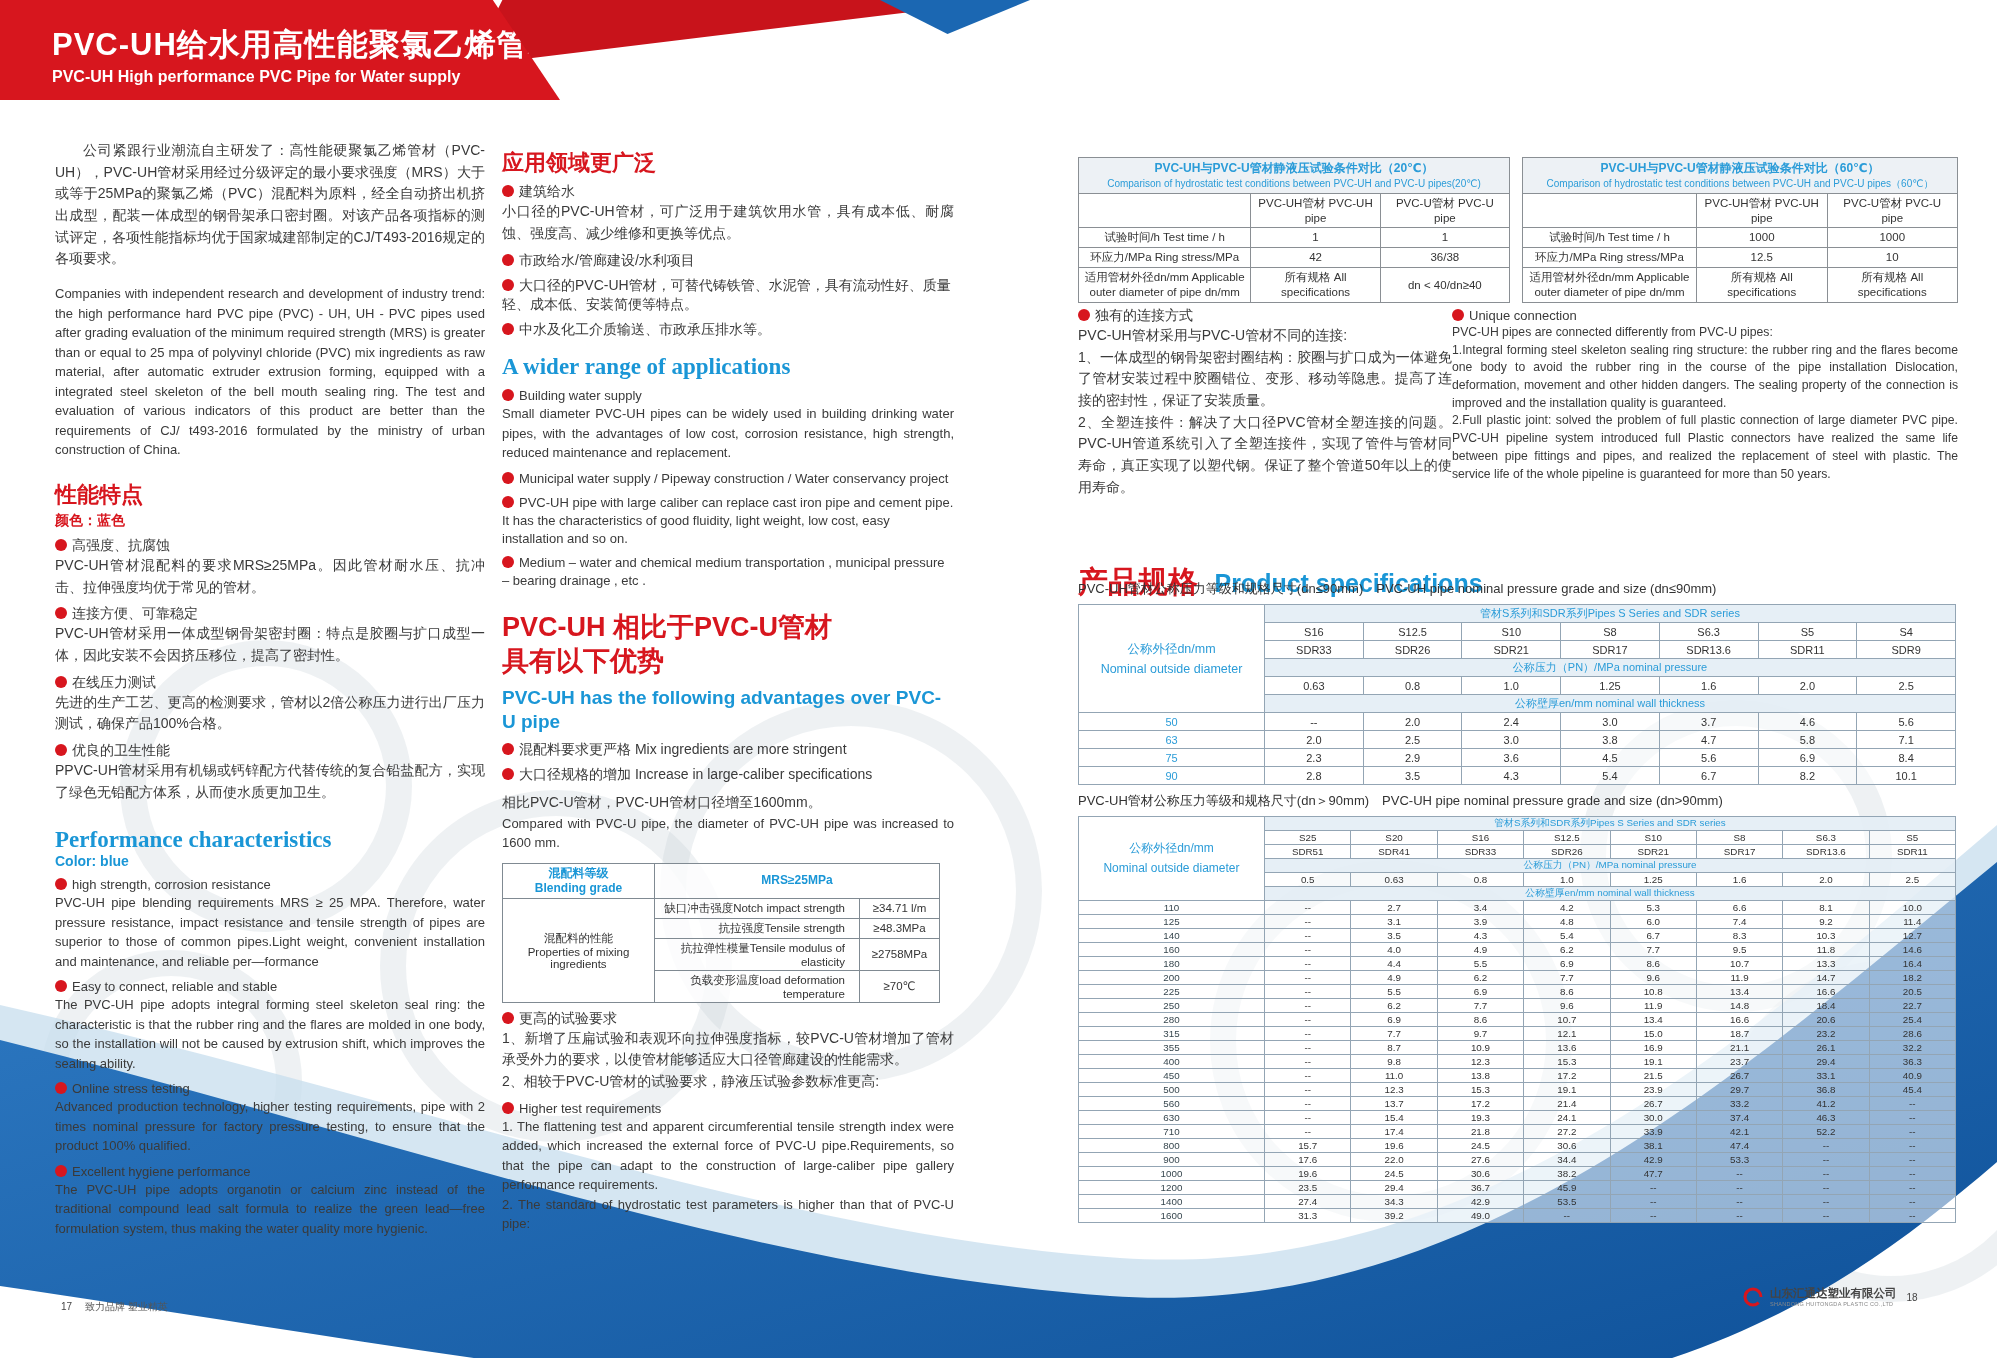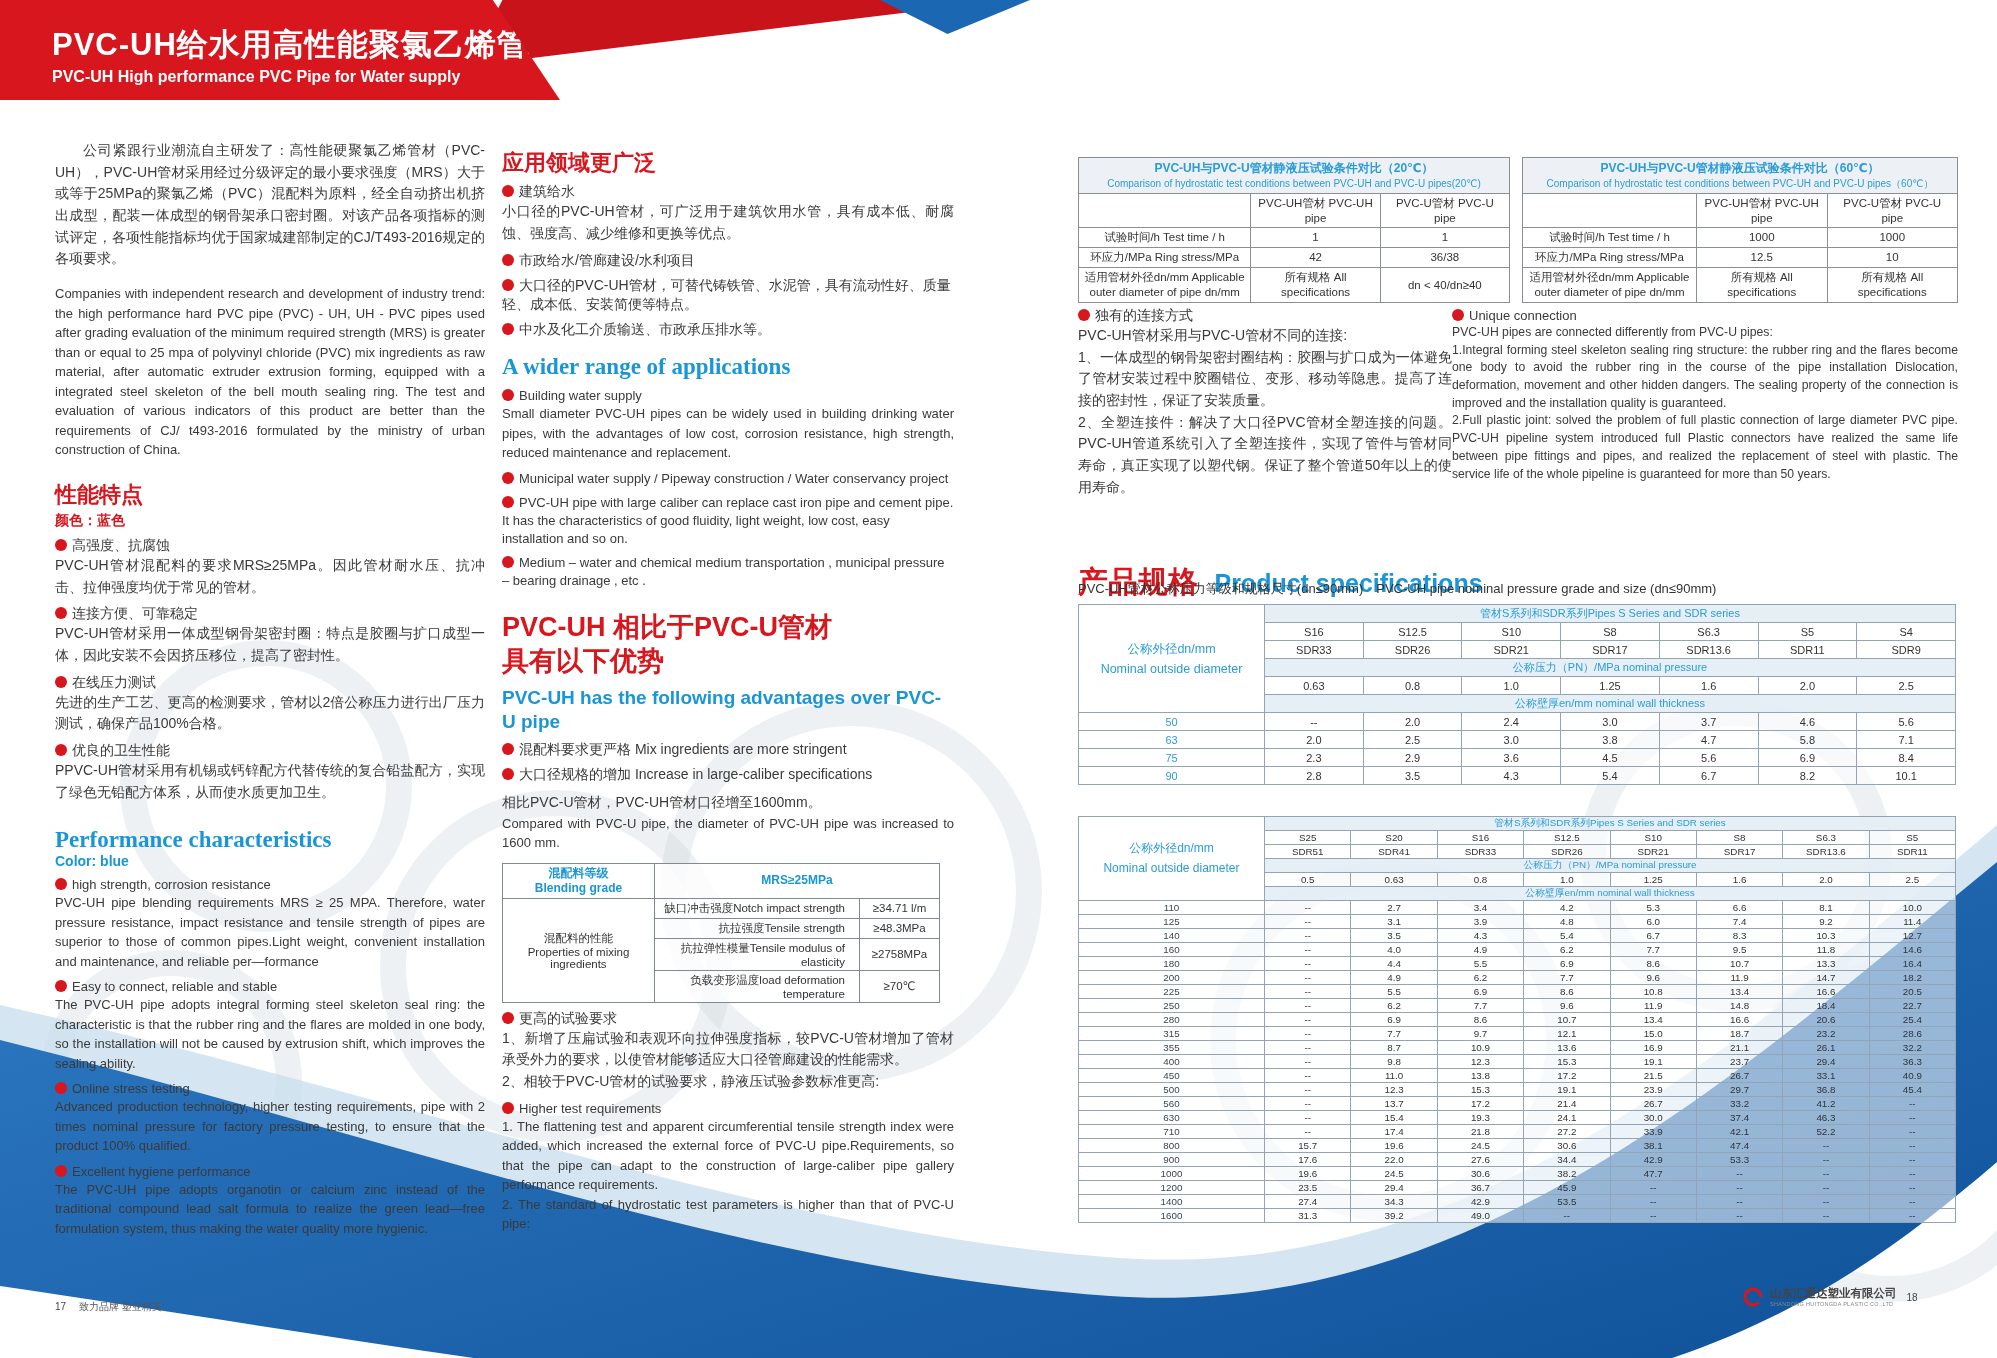--- a/index.html
+++ b/index.html
@@ -66,21 +66,21 @@
   .spectbl .band{color:#2b9cd8;background:rgba(227,237,245,.9);}
   .spectbl .dnhead{color:#2b9cd8;background:rgba(255,255,255,.65);}
   #table1 td{height:17px;font-size:11px;}
   #table1 .dnhead{font-size:12.5px;line-height:1.6;}
   #table1 .dn{color:#2b9cd8;}
   #table2 td{height:13px;font-size:9.8px;}
   #table2 .dnhead{font-size:12px;line-height:1.6;}
   #table2 .dn{color:#37474f;}
   
   .footer{position:absolute;z-index:4;font-size:10px;color:#555;}
-  #footer-left{left:55px;top:1300px;}
+  #footer-left{left:61px;top:1300px;}
   #footer-left .no{margin-right:10px;color:#444;}
   #footer-right{left:1742px;top:1286px;display:flex;align-items:center;gap:6px;}
   #footer-right .czh{font-size:11.5px;color:#444;font-weight:bold;line-height:1.2;}
   #footer-right .cen{font-size:5.5px;color:#888;letter-spacing:.3px;}
   #footer-right .no{font-size:10px;color:#444;margin-left:4px;}
 </style>
 </head>
 <body>
 
 <div class="page">
@@ -385,20 +385,21 @@
           <td>3.5</td>
           <td>4.3</td>
           <td>5.4</td>
           <td>6.7</td>
           <td>8.2</td>
           <td>10.1</td>
         </tr>
       </tbody>
     </table>
 
+  <p class="caption" style="left:1078px;top:792px;">PVC-UH管材公称压力等级和规格尺寸(dn＞90mm)　PVC-UH pipe nominal pressure grade and size (dn&gt;90mm)</p>
   <table class="spectbl" id="table2" style="left:1078px;top:816px;">
       <colgroup>
         <col style="width:186px">
         <col>
         <col>
         <col>
         <col>
         <col>
         <col>
         <col>

